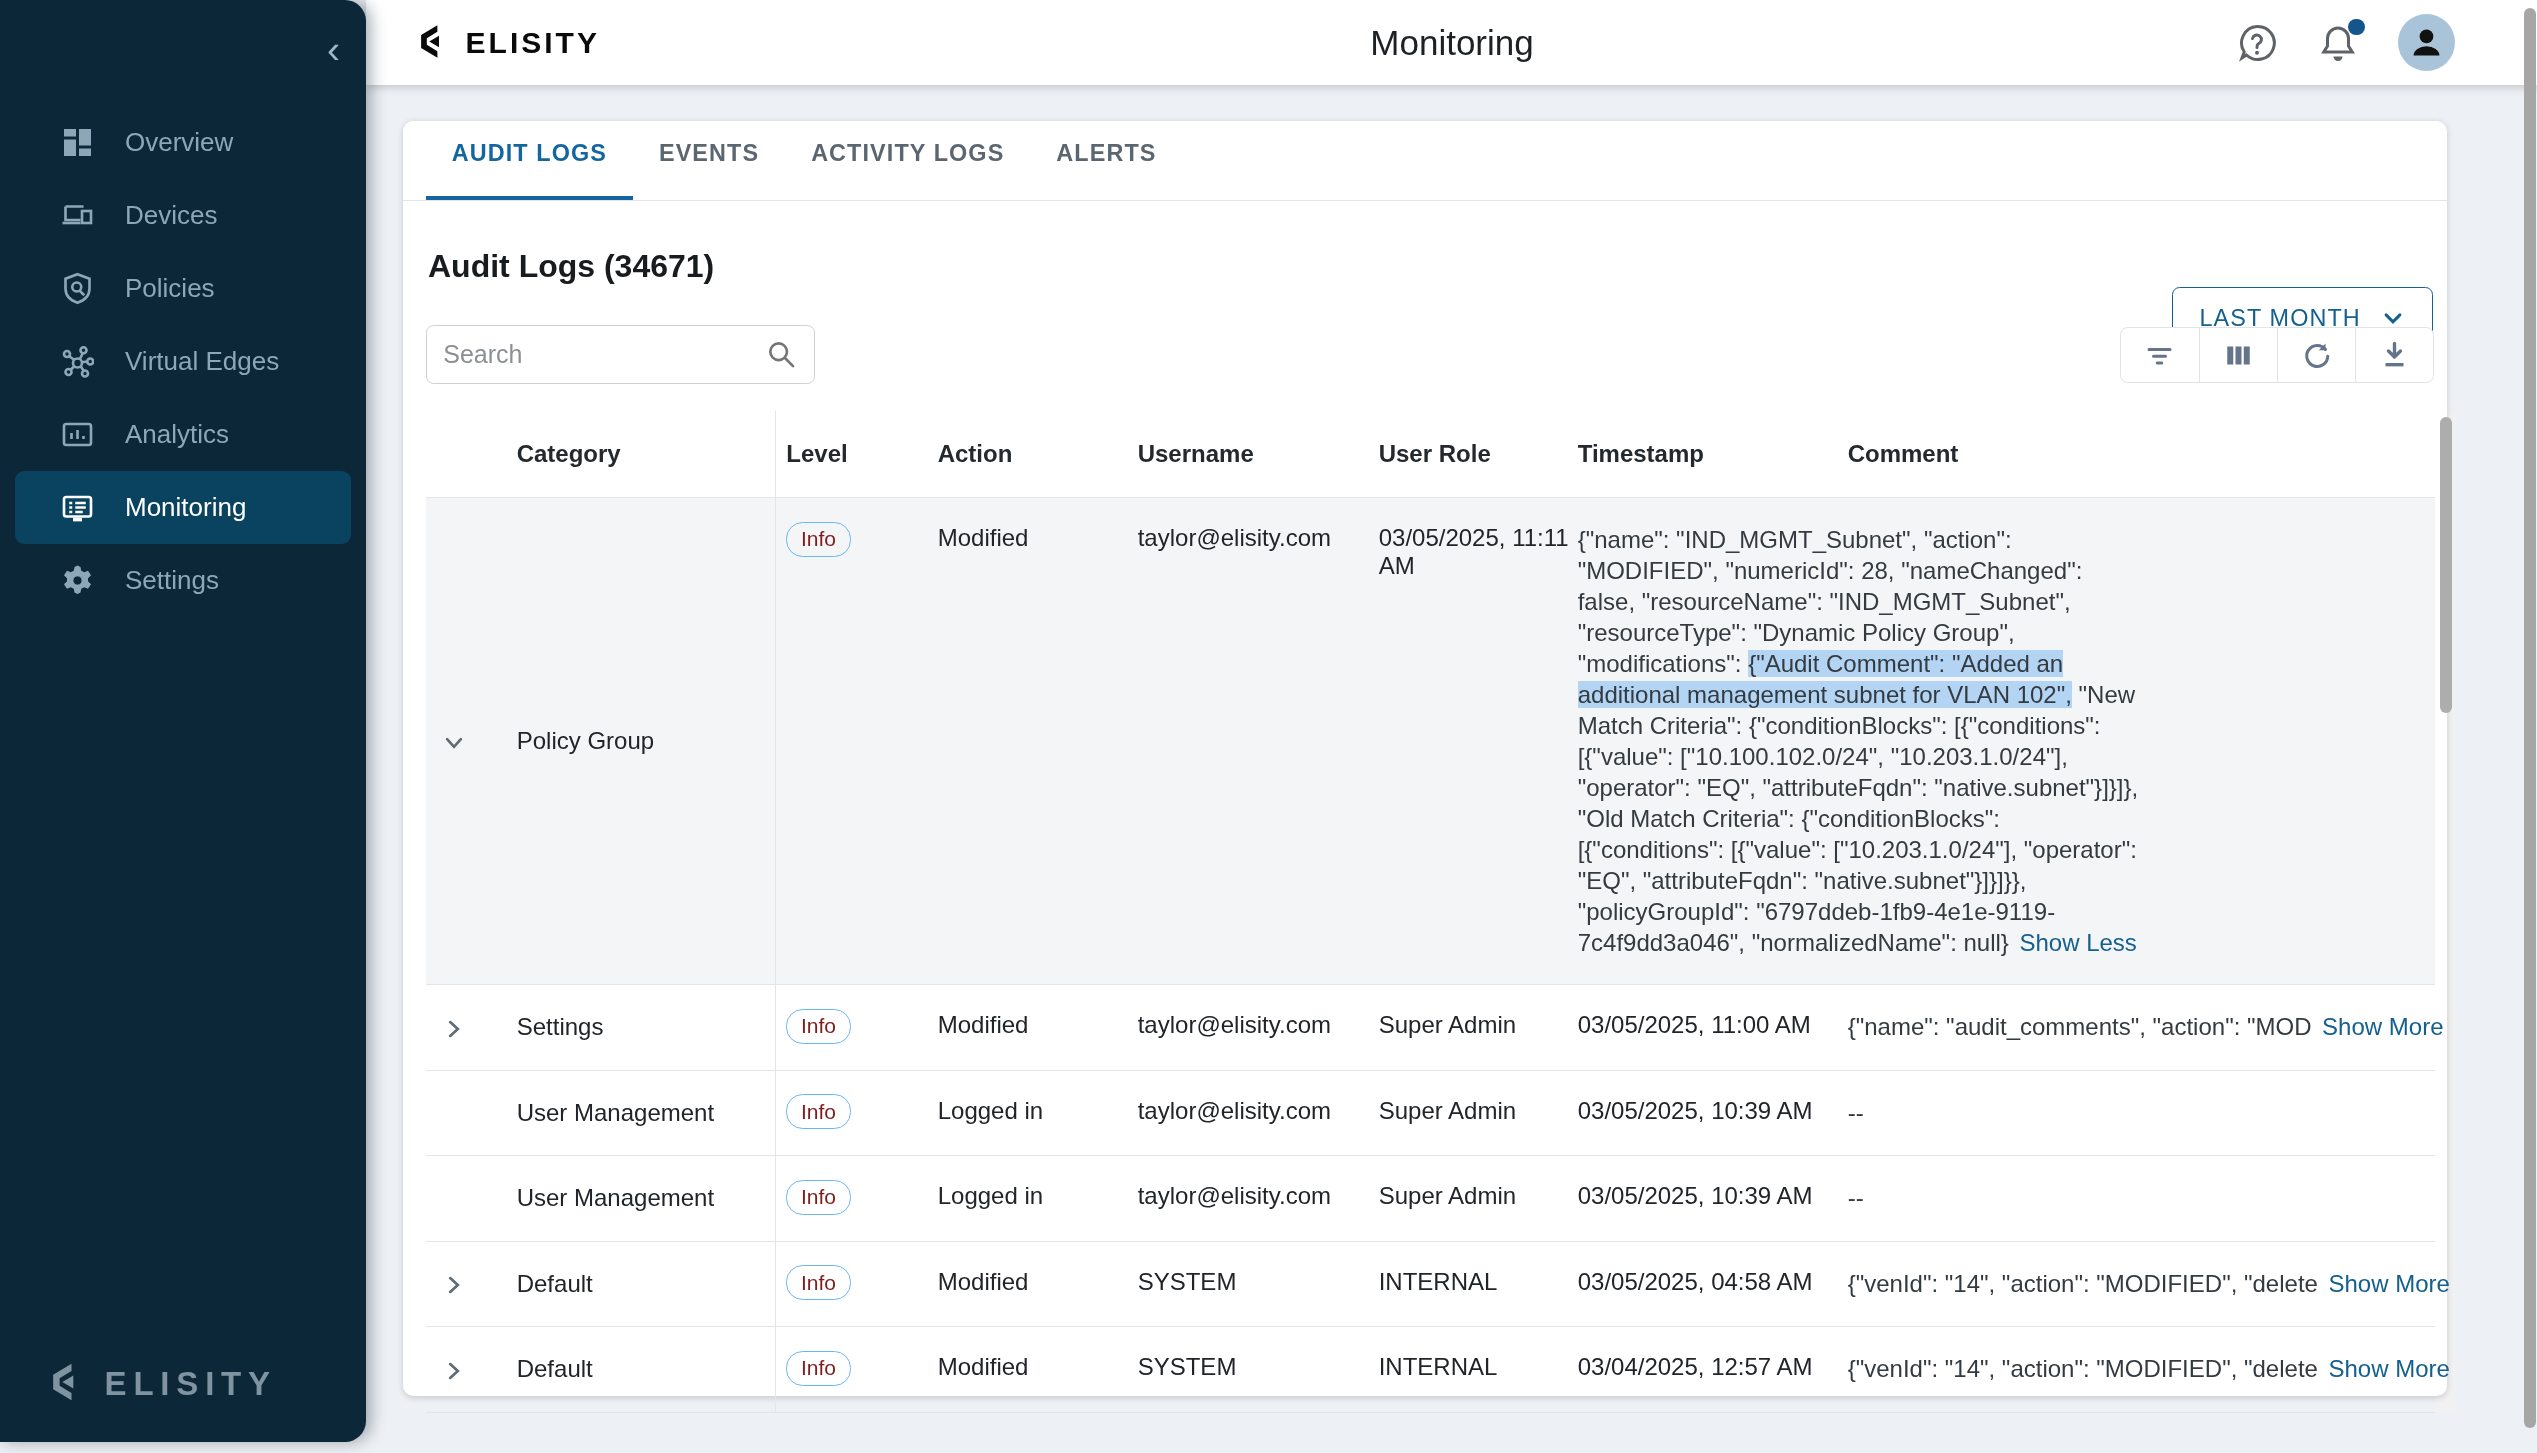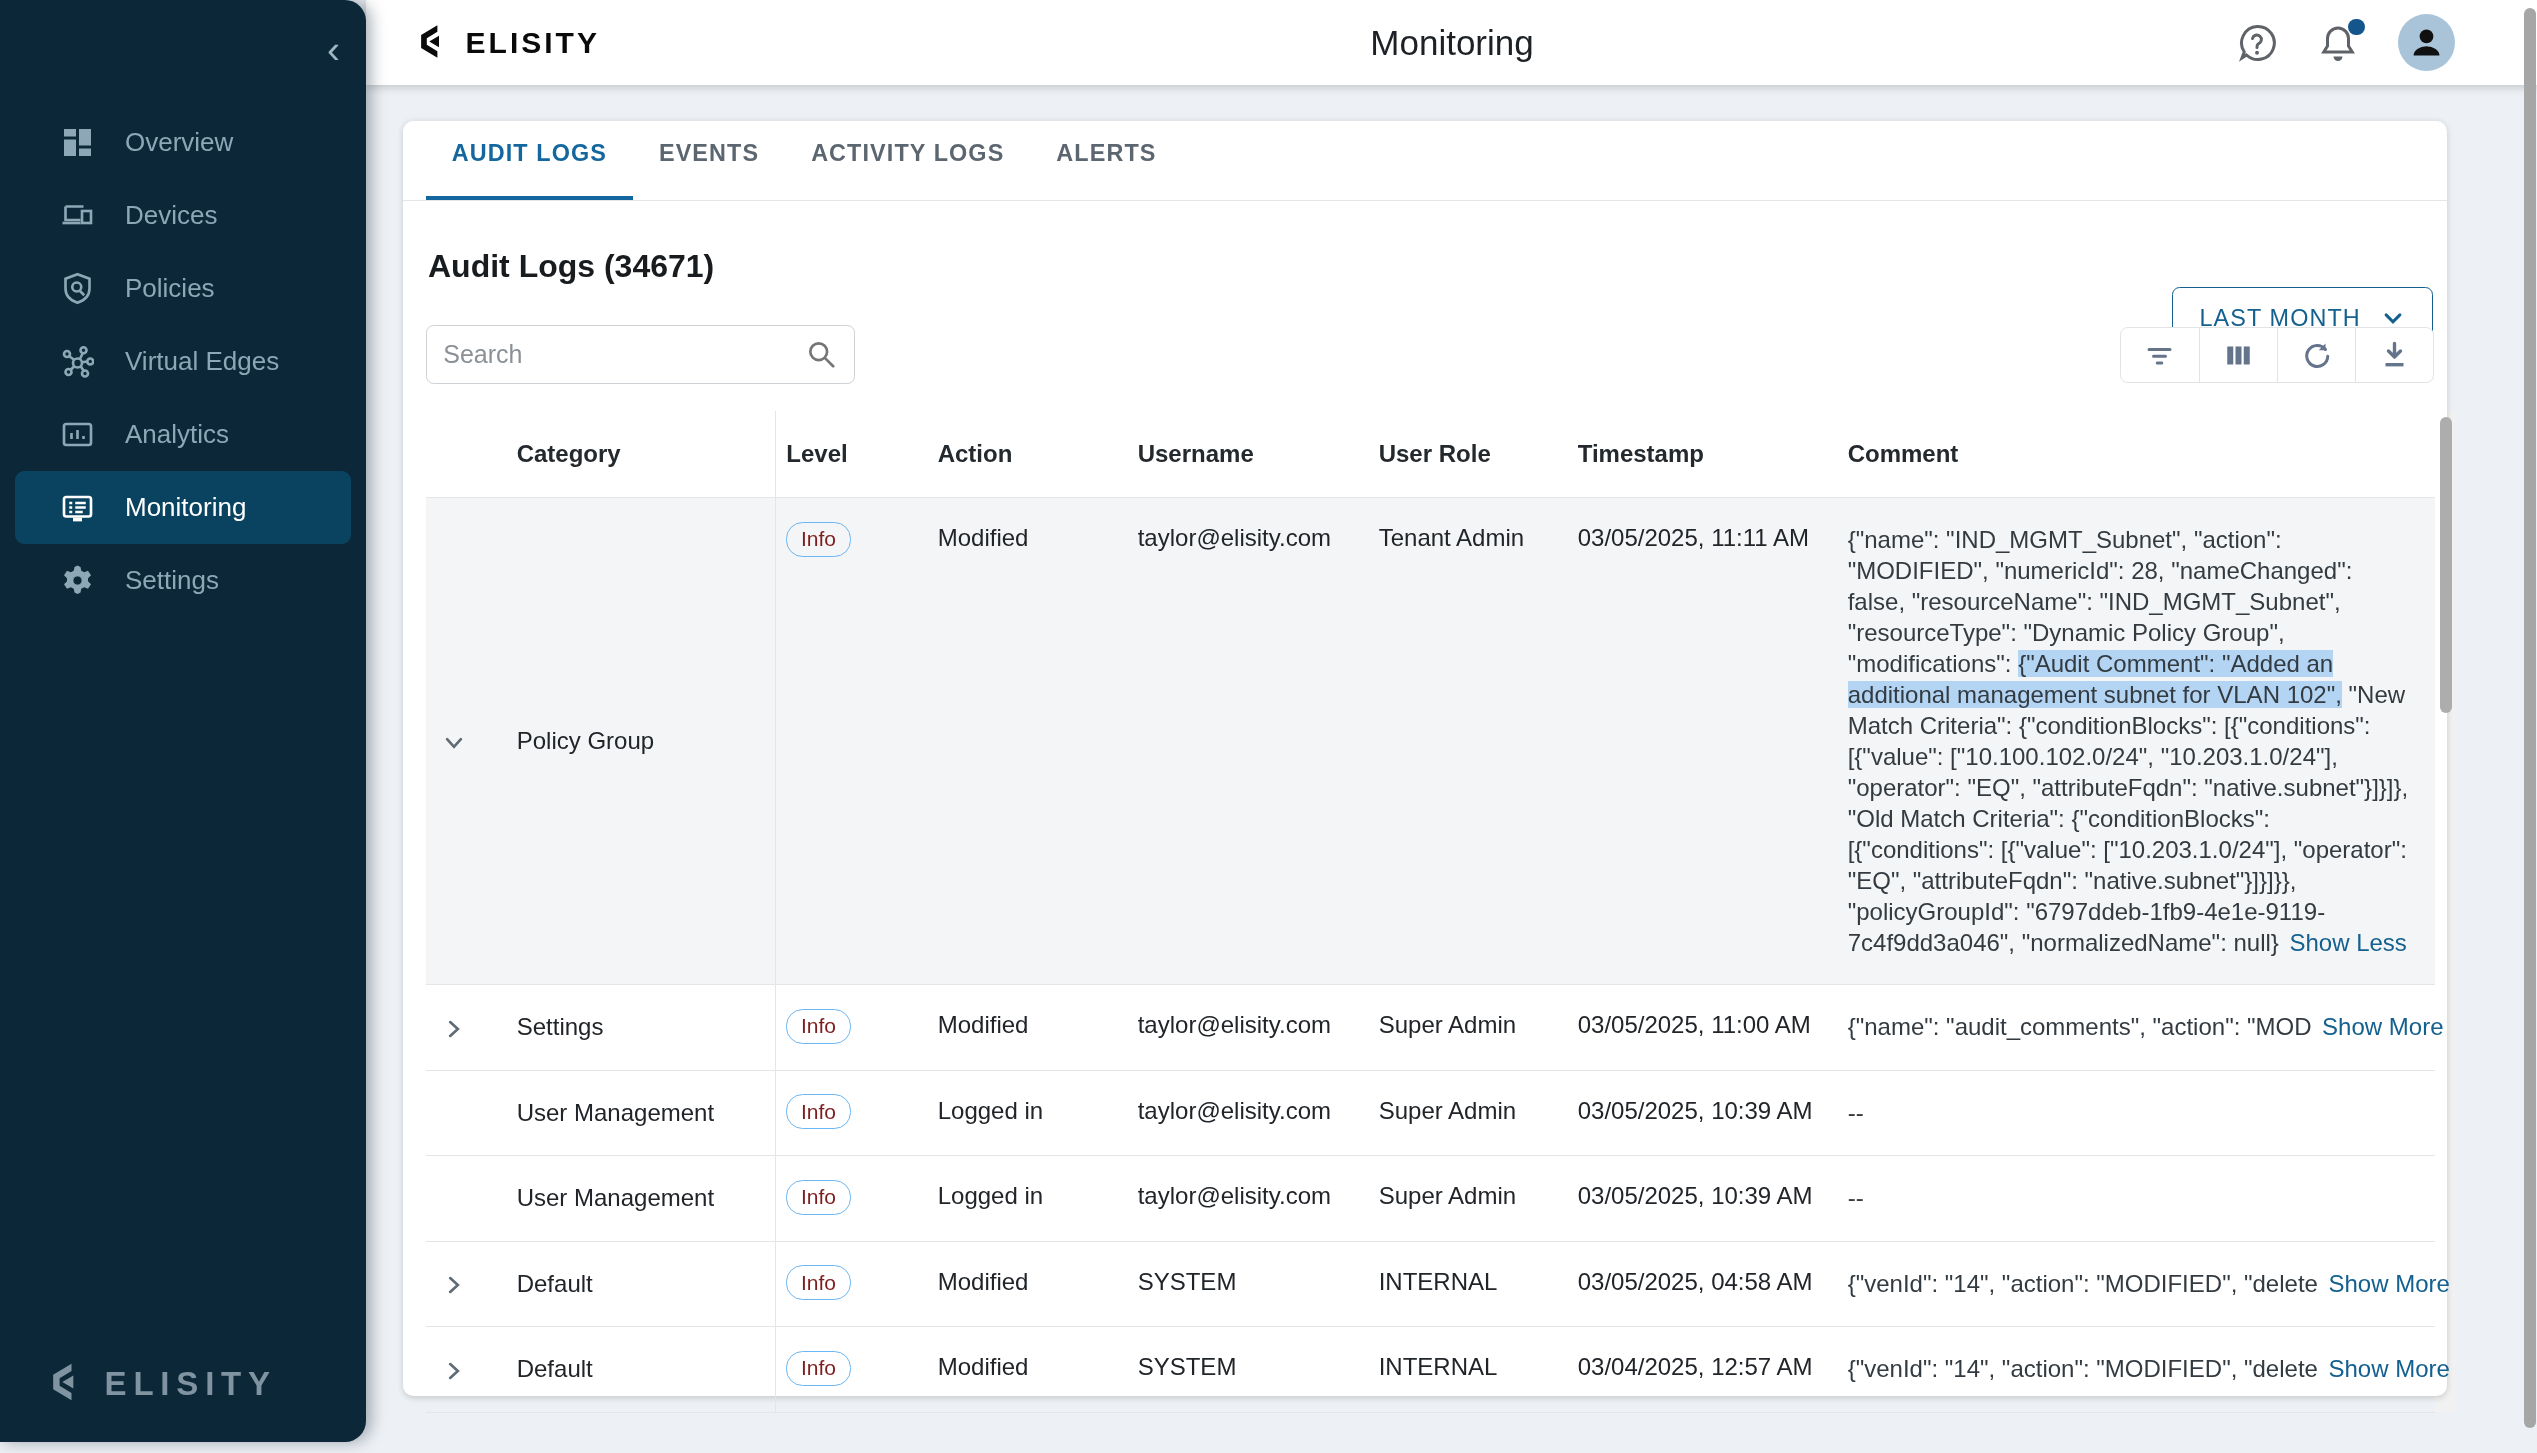--- a/index.html
+++ b/index.html
@@ -61,21 +61,21 @@
   .card-body { position:relative; padding:0 12px 0 22.7px; }
   .list-title { font-size:32px; font-weight:700; color:#191c1f; margin:47px 0 0 2.3px; }
   .range-btn {
     position:absolute; top:39px; right:13.6px; display:flex; align-items:center; gap:19.6px;
     border:1.5px solid #14608f; color:#14608f; border-radius:7.6px; padding:16.6px 26px;
     font-size:23.4px; font-weight:500; letter-spacing:1.1px; background:#fff; cursor:pointer;
   }
 
   .controls { margin-top:39px; display:flex; align-items:center; position:relative; height:60px; }
   .search-box {
-    width:429px; height:59px; border:1.5px solid #cdd2d7; border-radius:7.6px;
+    width:389px; height:59px; border:1.5px solid #cdd2d7; border-radius:7.6px;
     display:flex; align-items:center; padding:0 16.6px; background:#fff;
   }
   .search-box input { border:none; outline:none; flex:1; font-size:25px; color:#333; font-family:inherit; background:transparent; }
   .search-box input::placeholder { color:#8b9096; }
   .toolbar { position:absolute; right:1.5px; top:3px; display:flex; border:1.5px solid #e1e3e6; border-radius:7.6px; overflow:hidden; background:#fff; }
   .tool-btn { width:78px; height:54px; display:flex; align-items:center; justify-content:center; cursor:pointer; }
   .tool-btn + .tool-btn { border-left:1.5px solid #e1e3e6; }
 
   
   .table { margin-top:27px; position:relative; border-bottom:1.5px solid #e3e5e7; }
@@ -308,21 +308,20 @@
           <span class="expander">
             <svg width="26" height="26" viewBox="0 0 34 34" fill="none" stroke="#5f6b76" stroke-width="3.5" stroke-linecap="round">
                 <path d="M8 12 L17 22 L26 12"></path>
               </svg>
           </span>
           <span class="cat-label">Policy Group</span>
         </div>
         <div class="cell level-cell"><span class="info-badge">Info</span></div>
         <div class="cell">Modified</div>
         <div class="cell">taylor@elisity.com</div>
-        <div class="cell">Tenant Admin</div>
         <div class="cell">03/05/2025, 11:11 AM</div>
         <div class="cell details-cell"><span>{"name": "IND_MGMT_Subnet", "action": "MODIFIED", "numericId": 28, "nameChanged": false, "resourceName": "IND_MGMT_Subnet", "resourceType": "Dynamic Policy Group", "modifications": </span><mark class="hl">{"Audit Comment": "Added an additional management subnet for VLAN 102",</mark><span> "New Match Criteria": {"conditionBlocks": [{"conditions": [{"value": ["10.100.102.0/24", "10.203.1.0/24"], "operator": "EQ", "attributeFqdn": "native.subnet"}]}]}, "Old Match Criteria": {"conditionBlocks": [{"conditions": [{"value": ["10.203.1.0/24"], "operator": "EQ", "attributeFqdn": "native.subnet"}]}]}}, "policyGroupId": "6797ddeb-1fb9-4e1e-9119-7c4f9dd3a046", "normalizedName": null}</span><span class="link">Show Less</span></div>
       </div>
 
       <div class="trow">
         <div class="cell c1">
           <span class="expander">
             <svg width="26" height="26" viewBox="0 0 34 34" fill="none" stroke="#5f6b76" stroke-width="3.5" stroke-linecap="round">
                 <path d="M12 8 L22 17 L12 26"></path>
               </svg>

